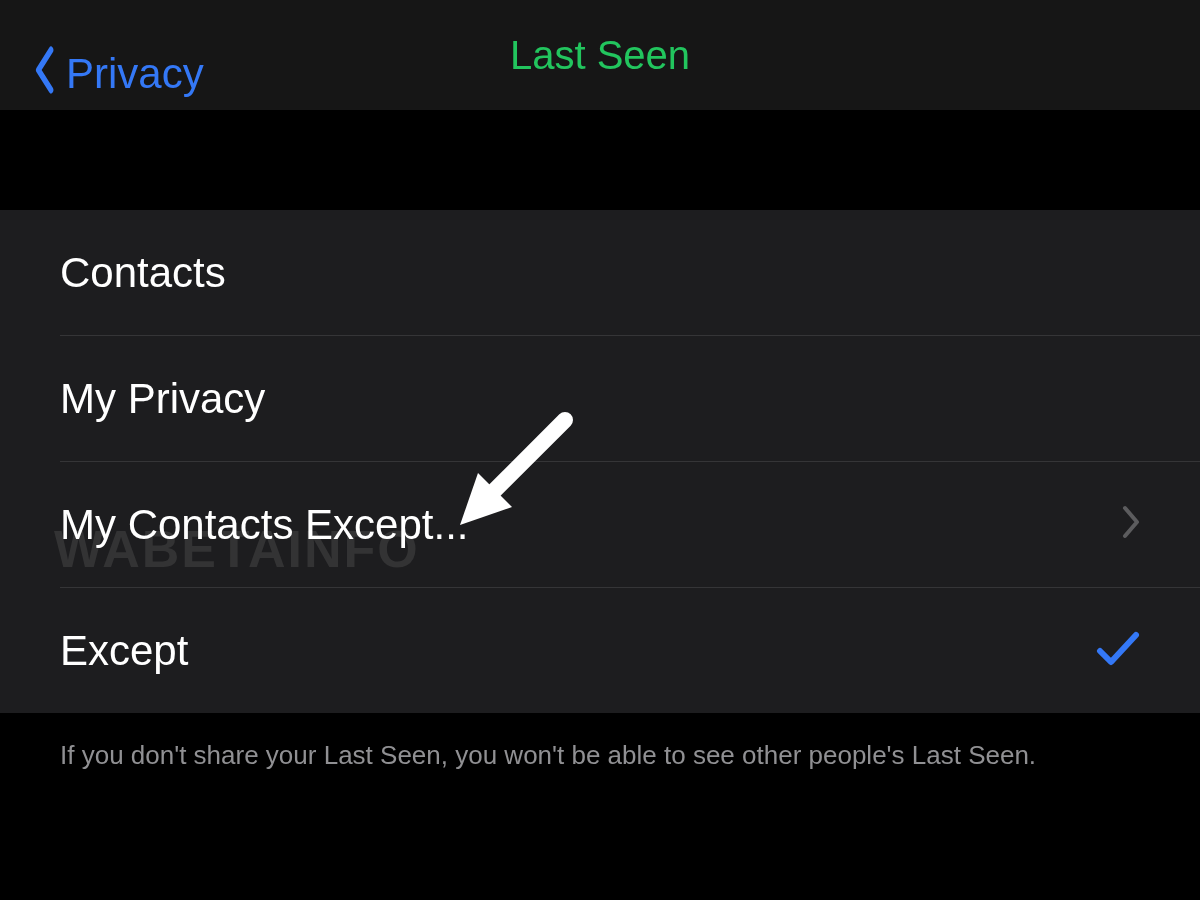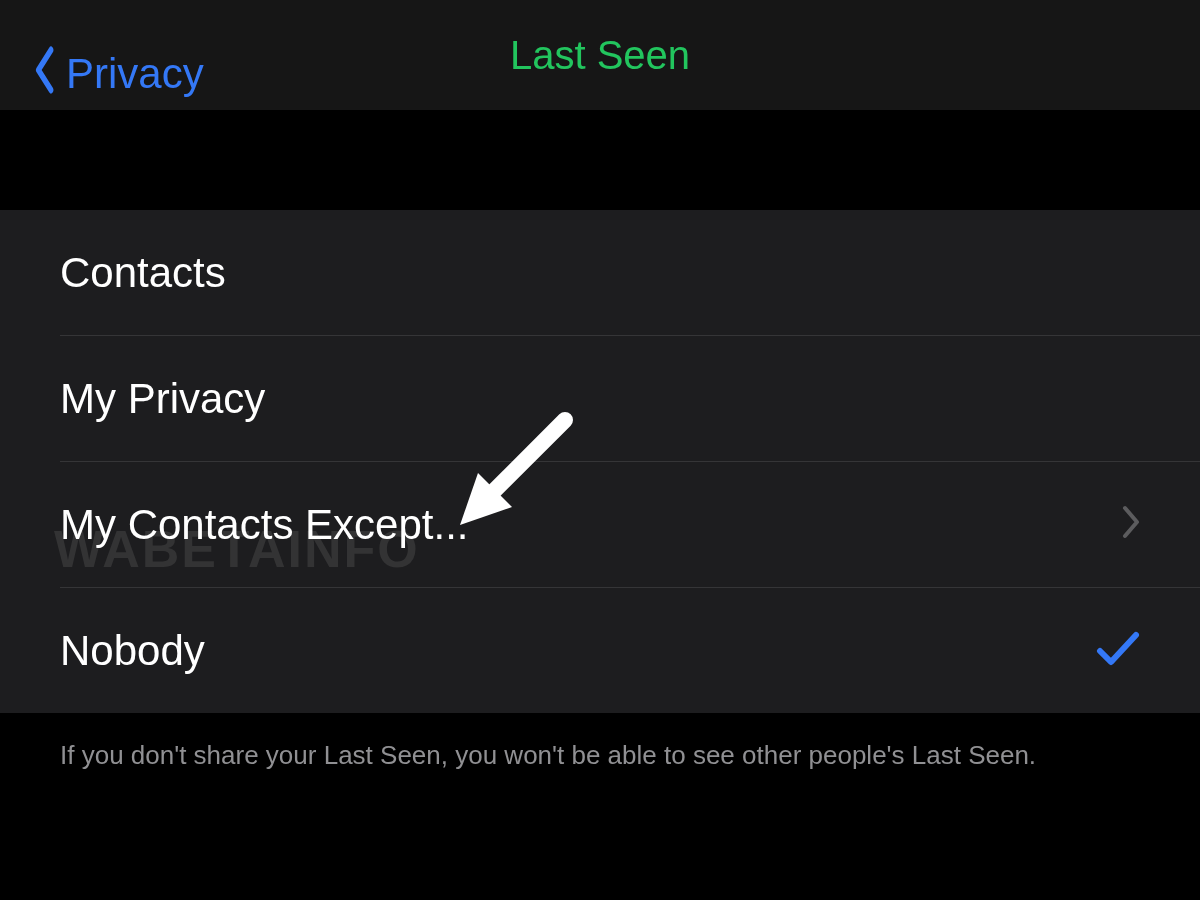--- a/index.html
+++ b/index.html
@@ -150,21 +150,21 @@
     <span class="option-label">My Contacts Except...</span>
     <span class="chevron-right">
       <svg width="18" height="34" viewBox="0 0 18 34" fill="none">
         <path d="M3 3 L15 17 L3 31" stroke="#5c5c5e" stroke-width="4" stroke-linecap="round" stroke-linejoin="round"></path>
       </svg>
     </span>
   </div>
   <div class="separator"></div>
 
   <div class="option-row">
-    <span class="option-label">Nobody</span>
+    <span class="option-label">Except</span>
     <span class="checkmark">
       <svg width="44" height="40" viewBox="0 0 44 40" fill="none">
         <path d="M4 22 L15 33 L40 6" stroke="#3478f6" stroke-width="6" stroke-linecap="round" stroke-linejoin="round"></path>
       </svg>
     </span>
   </div>
 
 </div>
 
 <div class="footer-text">If you don't share your Last Seen, you won't be able to see other people's Last Seen.</div>

